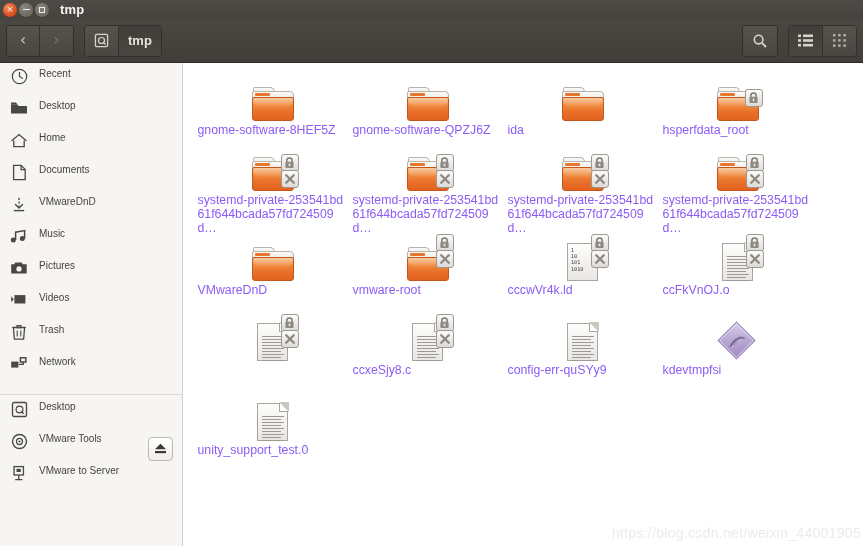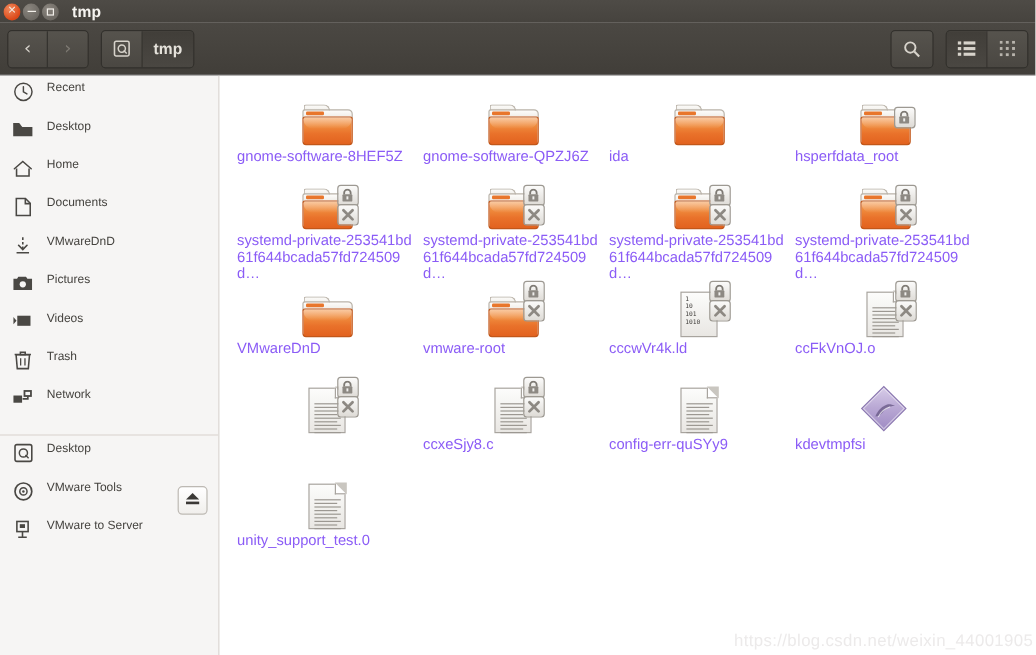--- a/index.html
+++ b/index.html
@@ -334,20 +334,30 @@
               <svg width="16" height="17" viewBox="0 0 16 17">
                 <path d="M8 1.8v9.4" stroke="#4a4844" stroke-width="1.3" fill="none" stroke-dasharray="2.2 1.6"></path>
                 <path d="M4.5 8.4L8 11.9l3.5-3.5" fill="none" stroke="#4a4844" stroke-width="1.4" stroke-linecap="round"></path>
                 <path d="M2.8 14.6h10.4" stroke="#4a4844" stroke-width="1.4"></path>
               </svg>
             </span>
             <span class="side-label">VMwareDnD</span>
           </div>
           <div class="side-item">
             <span class="side-icon">
+              <svg width="18" height="16" viewBox="0 0 18 16">
+                <circle cx="3.3" cy="12" r="2.5" fill="#4a4844"></circle>
+                <circle cx="12.3" cy="10.6" r="2.5" fill="#4a4844"></circle>
+                <path d="M5.6 12V4.2l9-1.6v8" stroke="#4a4844" stroke-width="1.5" fill="none"></path>
+              </svg>
+            </span>
+            <span class="side-label">Music</span>
+          </div>
+          <div class="side-item">
+            <span class="side-icon">
               <svg width="18" height="15" viewBox="0 0 18 15">
                 <path d="M1.2 4.2h3l1.1-1.6h6.4l1.1 1.6h3.9v9.4H1.2z" fill="#4a4844"></path>
                 <circle cx="9" cy="8.9" r="2.6" fill="#f6f5f4"></circle>
               </svg>
             </span>
             <span class="side-label">Pictures</span>
           </div>
           <div class="side-item">
             <span class="side-icon">
               <svg width="18" height="14" viewBox="0 0 18 14">

